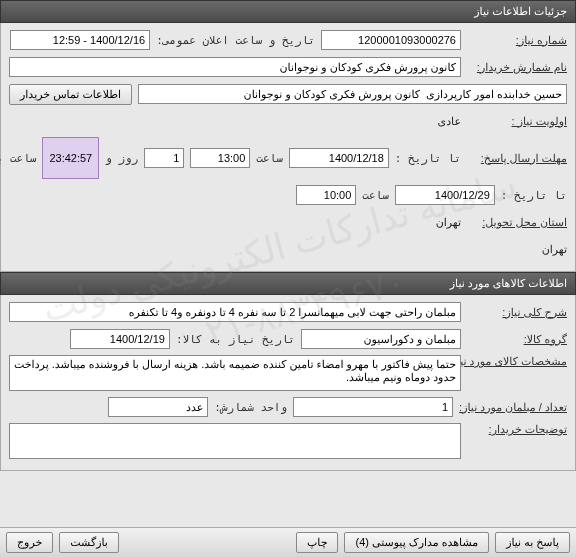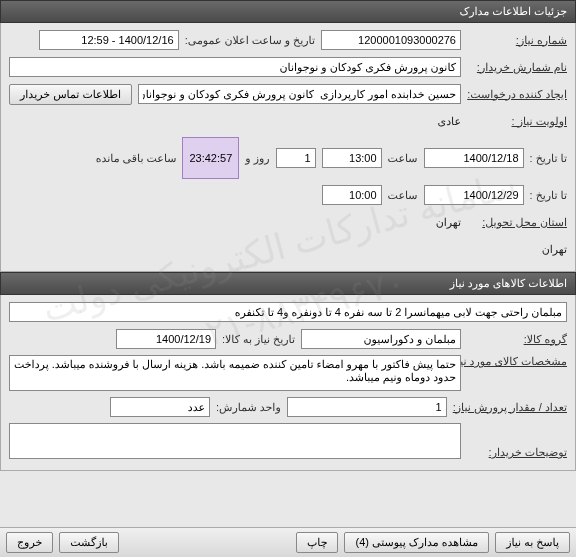--- a/index.html
+++ b/index.html
@@ -49,20 +49,21 @@
 .label {
   color: #333;
   white-space: nowrap;
   min-width: 100px;
   text-align: right;
   text-decoration: underline;
 }
 .label-mid {
   color: #333;
   white-space: nowrap;
+  font-family: Liberation Mono, monospace;
 }
 input[type="text"], .input {
   border: 1px solid #888;
   background: #fff;
   padding: 2px 4px;
   font-family: inherit;
   font-size: 11px;
   height: 20px;
 }
 .w-full { flex: 1; }
@@ -113,48 +114,48 @@
 </style>
 </head>
 <body>
 
 <div class="watermark">
   <div>سامانه تدارکات الکترونیکی دولت</div>
   <div>۰۲۱-۸۸۳۴۹۶۷۰</div>
 </div>
 
 <div class="section-header">
-  <span>جزئیات اطلاعات مدارک</span>
+  <span>جزئیات اطلاعات نیاز</span>
 </div>
 <div class="content">
 
   <div class="row">
     <span class="label">شماره نیاز:</span>
     <input type="text" class="w-140" readonly="" value="1200001093000276" style="">
     <span class="label-mid">تاریخ و ساعت اعلان عمومی:</span>
     <input type="text" class="w-140" readonly="" value="1400/12/16 - 12:59" style="">
   </div>
 
   <div class="row">
     <span class="label">نام شمارش خریدار:</span>
     <input type="text" class="w-full" readonly="" value="کانون پرورش فکری کودکان و نوجوانان" style="">
   </div>
 
   <div class="row">
-    <span class="label">ایجاد کننده درخواست:</span>
     <input type="text" class="w-full" readonly="" value="حسین خدابنده امور کارپردازی  کانون پرورش فکری کودکان و نوجوانان" style="">
     <button class="btn">اطلاعات تماس خریدار</button>
   </div>
 
   <div class="row">
     <span class="label">اولویت نیاز :</span>
     <span class="value-text">عادی</span>
   </div>
 
   <div class="row">
+    <span class="label">مهلت ارسال پاسخ:</span>
     <span class="label-mid">تا تاریخ :</span>
     <input type="text" class="w-100" readonly="" value="1400/12/18" style="">
     <span class="label-mid">ساعت</span>
     <input type="text" class="w-60" readonly="" value="13:00" style="">
     <input type="text" class="w-40" readonly="" value="1" style="">
     <span class="label-mid">روز و</span>
     <span class="time-highlight">23:42:57</span>
     <span class="label-mid">ساعت باقی مانده</span>
   </div>
 
@@ -174,43 +175,44 @@
     <span class="value-text">تهران</span>
   </div>
 </div>
 
 <div class="section-header">
   <span>اطلاعات کالاهای مورد نیاز</span>
 </div>
 <div class="content">
 
   <div class="row">
+    <span class="label">شرح کلی نیاز:</span>
     <input type="text" class="w-full" readonly="" value="مبلمان راحتی جهت لابی میهمانسرا 2 تا سه نفره 4 تا دونفره و4 تا تکنفره" style="">
   </div>
 
   <div class="row">
     <span class="label">گروه کالا:</span>
     <input type="text" style="width: 160px;" readonly="" value="مبلمان و دکوراسیون">
     <span class="label-mid">تاریخ نیاز به کالا:</span>
     <input type="text" class="w-100" readonly="" value="1400/12/19" style="">
   </div>
 
   <div class="row" style="align-items:flex-start">
     <span class="label">مشخصات کالای مورد نیاز:</span>
     <textarea readonly="" style="">حتما پیش فاکتور با مهرو امضاء تامین کننده ضمیمه باشد. هزینه ارسال با فروشنده میباشد. پرداخت حدود دوماه ونیم میباشد.</textarea>
   </div>
 
   <div class="row">
-    <span class="label">تعداد / مقدار پرورش نیاز:</span>
+    <span class="label">تعداد / مبلمان مورد نیاز:</span>
     <input type="text" style="width: 160px;" readonly="" value="1">
     <span class="label-mid">واحد شمارش:</span>
     <input type="text" class="w-100" readonly="" value="عدد" style="">
   </div>
 
-  <div class="row" style="align-items:flex-end">
+  <div class="row" style="align-items:flex-start">
     <span class="label">توضیحات خریدار:</span>
     <textarea readonly="" style=""></textarea>
   </div>
 </div>
 
 <div class="footer-bar">
   <button class="btn">پاسخ به نیاز</button>
   <button class="btn">مشاهده مدارک پیوستی (4)</button>
   <button class="btn">چاپ</button>
   <div class="footer-spacer"></div>

